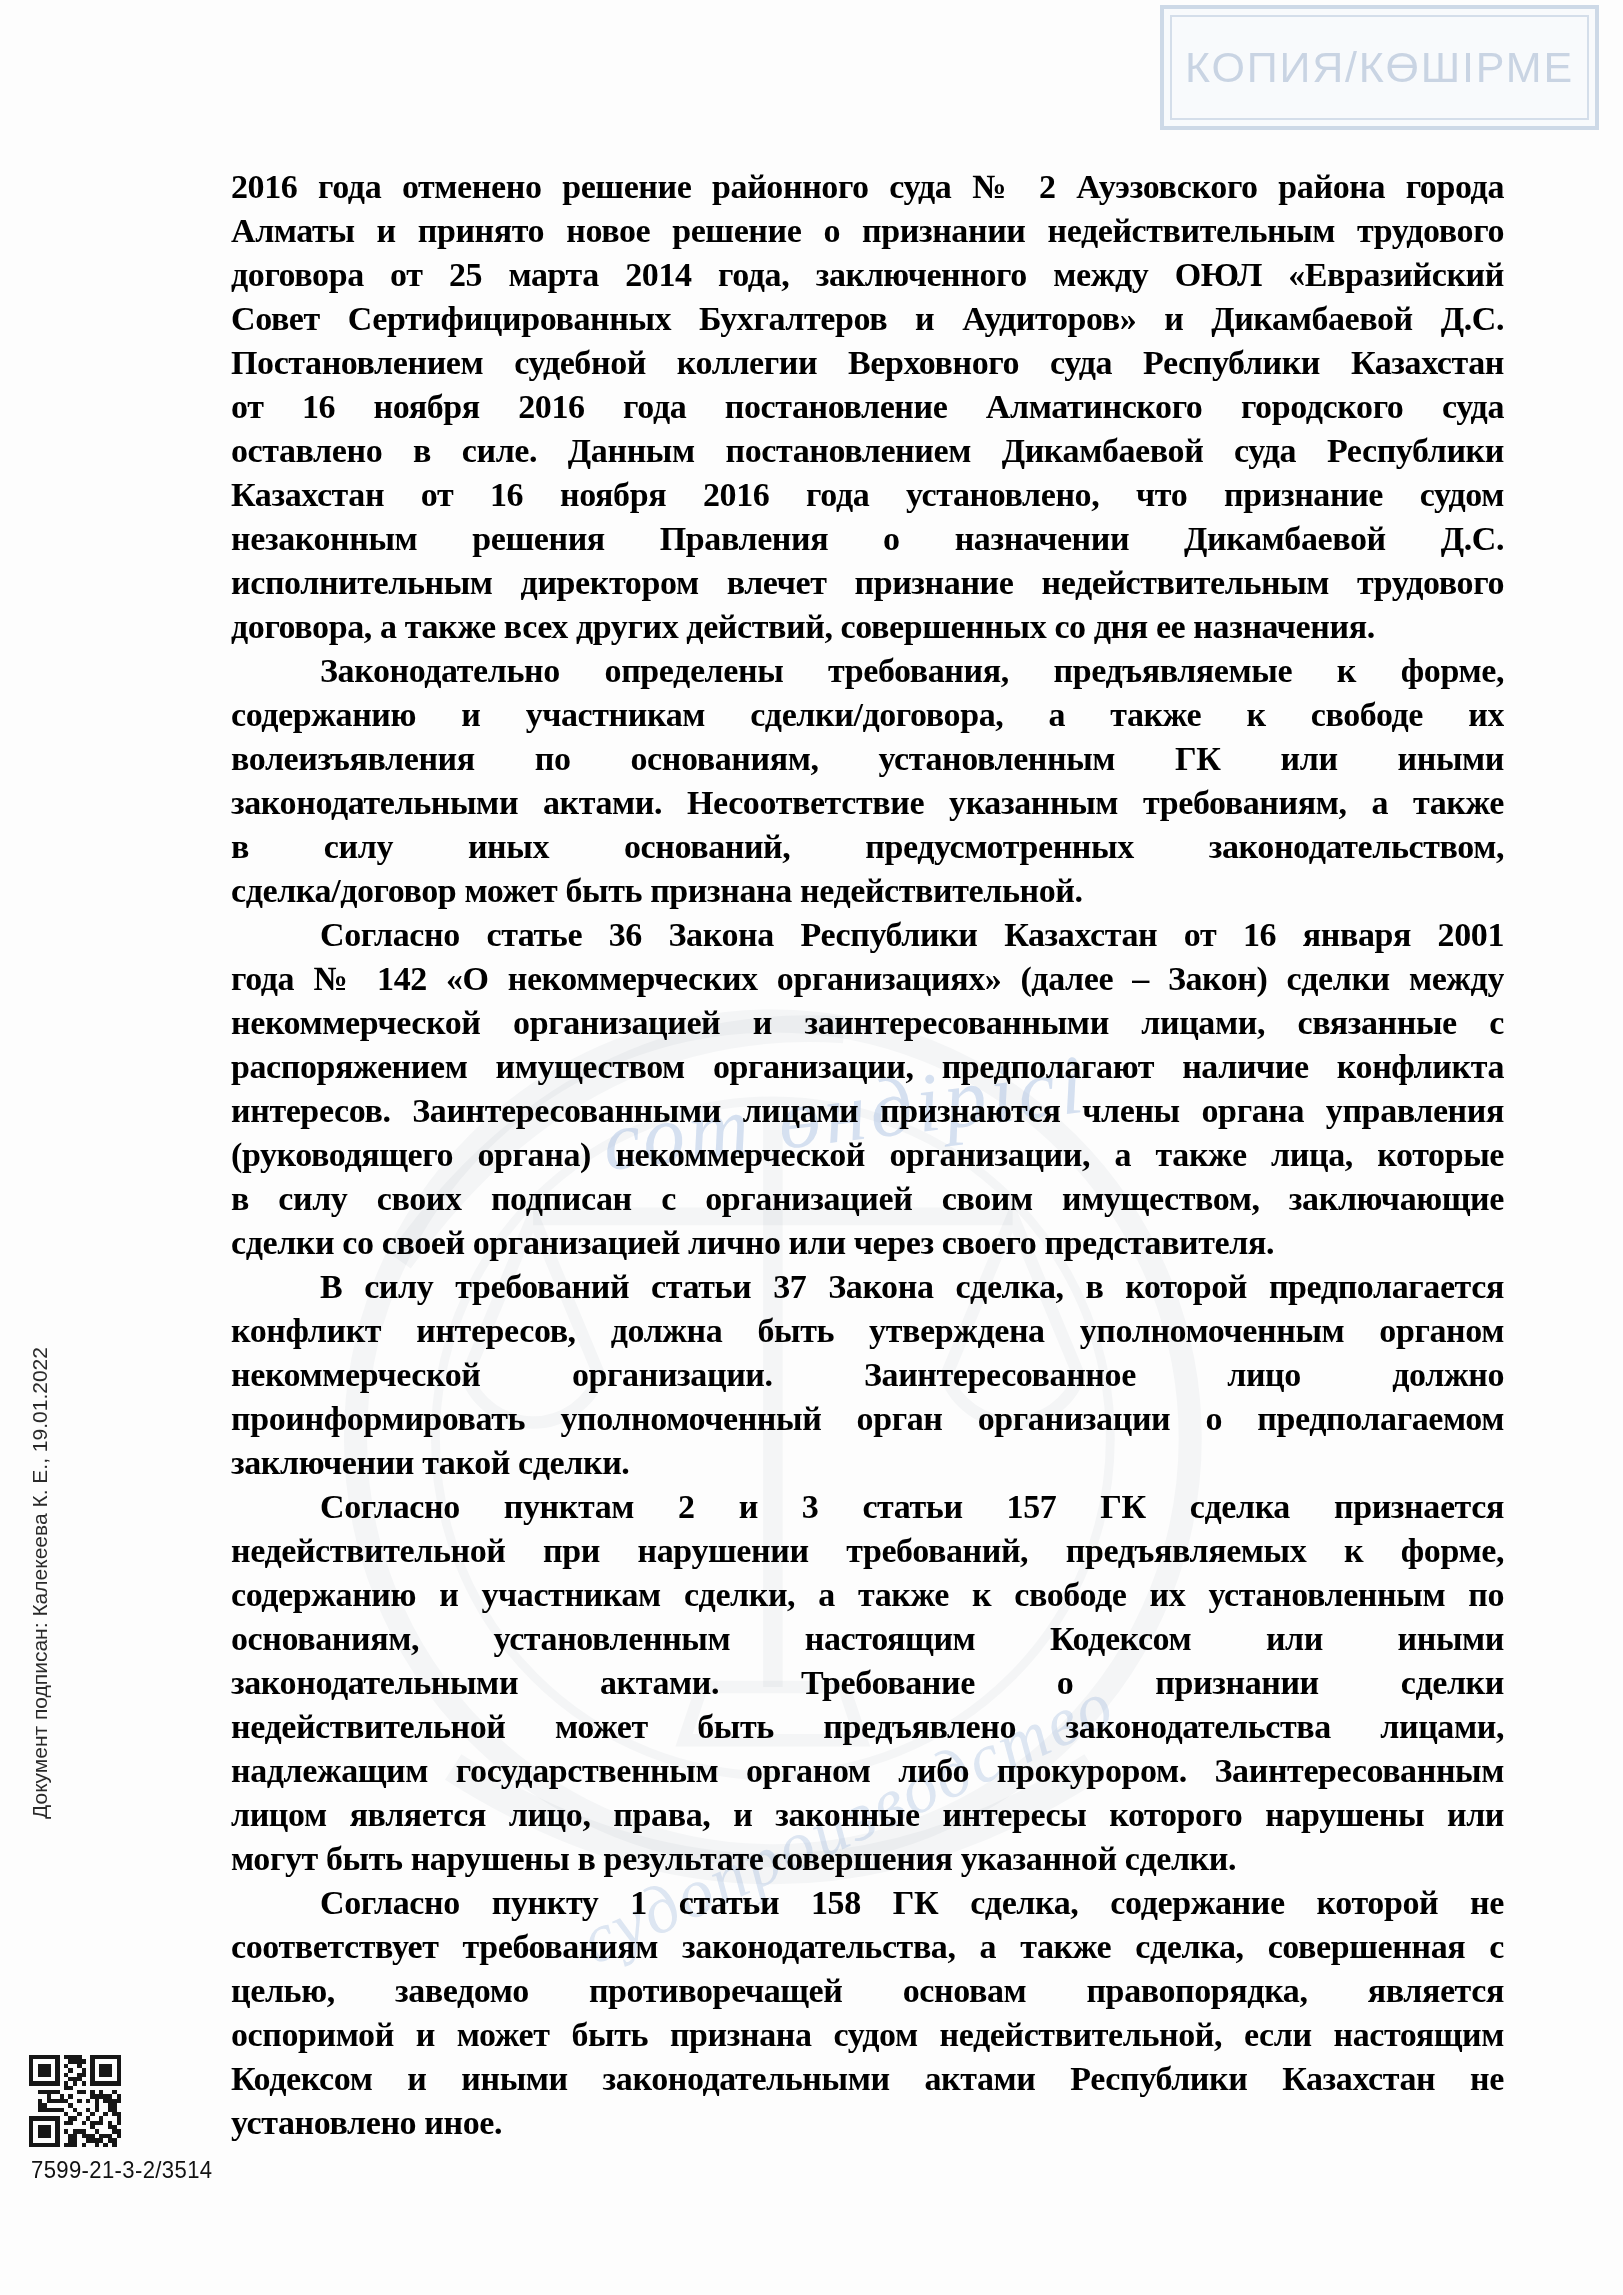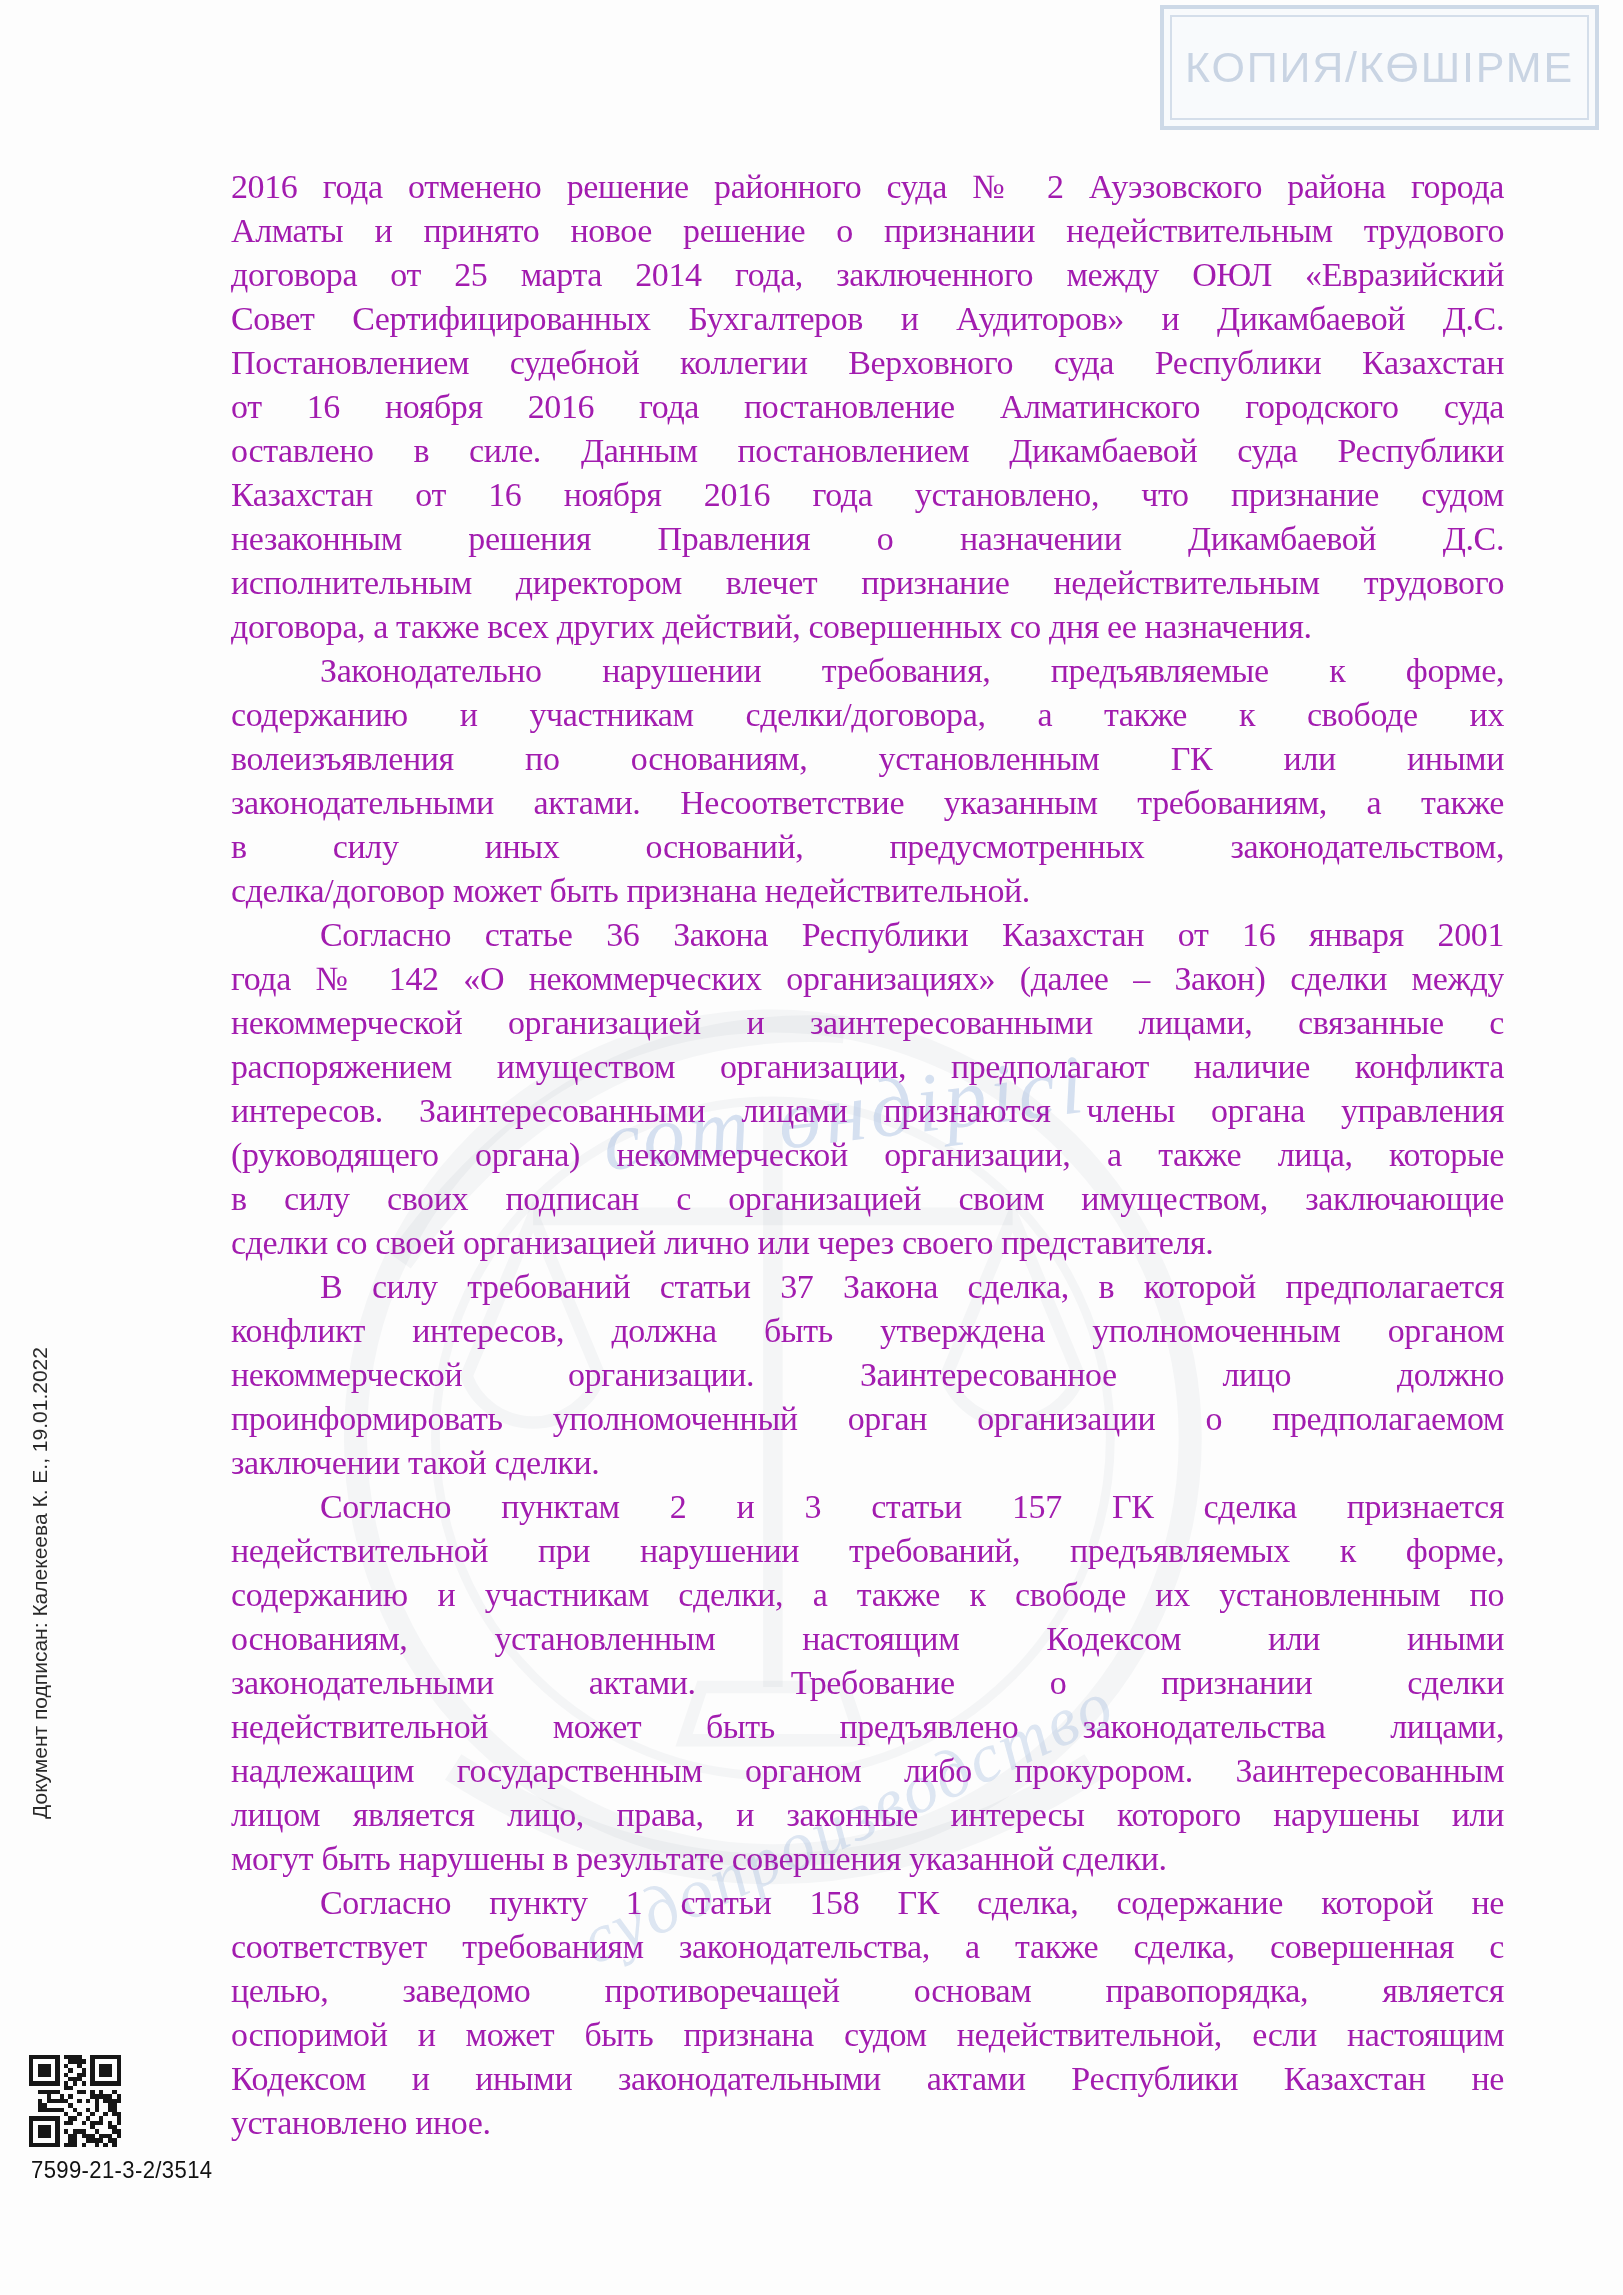--- a/index.html
+++ b/index.html
@@ -39,22 +39,22 @@
     display:flex;align-items:center;justify-content:center;
   }
   .stamp-text{
     font-family:"Liberation Sans", sans-serif;
     font-size:43px;color:#c9d4e3;letter-spacing:1.8px;white-space:nowrap;
   }
 
   
   .text-block{
     position:absolute;left:231px;top:165px;width:1273px;
-    font-size:34px;line-height:44px;color:#a21caf;
-    text-align:justify;letter-spacing:-0.4px;
+    font-size:34px;line-height:44px;color:#000000;
+    text-align:justify;letter-spacing:-0.4px;font-weight:bold;
   }
   .line{height:44px;overflow:hidden;}
   .line.j::after{content:"";display:inline-block;width:100%;height:0;}
   .line.indent{text-indent:89px;}
 
   
   .sig-note{
     position:absolute;left:28px;top:1819px;width:551px;height:27px;
     transform:rotate(-90deg);transform-origin:0 0;
     font-family:"Liberation Sans", sans-serif;
@@ -106,21 +106,21 @@
         <div class="line j">Совет Сертифицированных Бухгалтеров и Аудиторов» и Дикамбаевой Д.С.</div>
         <div class="line j">Постановлением судебной коллегии Верховного суда Республики Казахстан</div>
         <div class="line j">от 16 ноября 2016 года постановление Алматинского городского суда</div>
         <div class="line j">оставлено в силе. Данным постановлением Дикамбаевой суда Республики</div>
         <div class="line j">Казахстан от 16 ноября 2016 года установлено, что признание судом</div>
         <div class="line j">незаконным решения Правления о назначении Дикамбаевой Д.С.</div>
         <div class="line j">исполнительным директором влечет признание недействительным трудового</div>
         <div class="line">договора, а также всех других действий, совершенных со дня ее назначения.</div>
       </div>
       <div>
-        <div class="line j indent">Законодательно нарушении требования, предъявляемые к форме,</div>
+        <div class="line j indent">Законодательно определены требования, предъявляемые к форме,</div>
         <div class="line j">содержанию и участникам сделки/договора, а также к свободе их</div>
         <div class="line j">волеизъявления по основаниям, установленным ГК или иными</div>
         <div class="line j">законодательными актами. Несоответствие указанным требованиям, а также</div>
         <div class="line j">в силу иных оснований, предусмотренных законодательством,</div>
         <div class="line">сделка/договор может быть признана недействительной.</div>
       </div>
       <div>
         <div class="line j indent">Согласно статье 36 Закона Республики Казахстан от 16 января 2001</div>
         <div class="line j">года № 142 «О некоммерческих организациях» (далее – Закон) сделки между</div>
         <div class="line j">некоммерческой организацией и заинтересованными лицами, связанные с</div>

